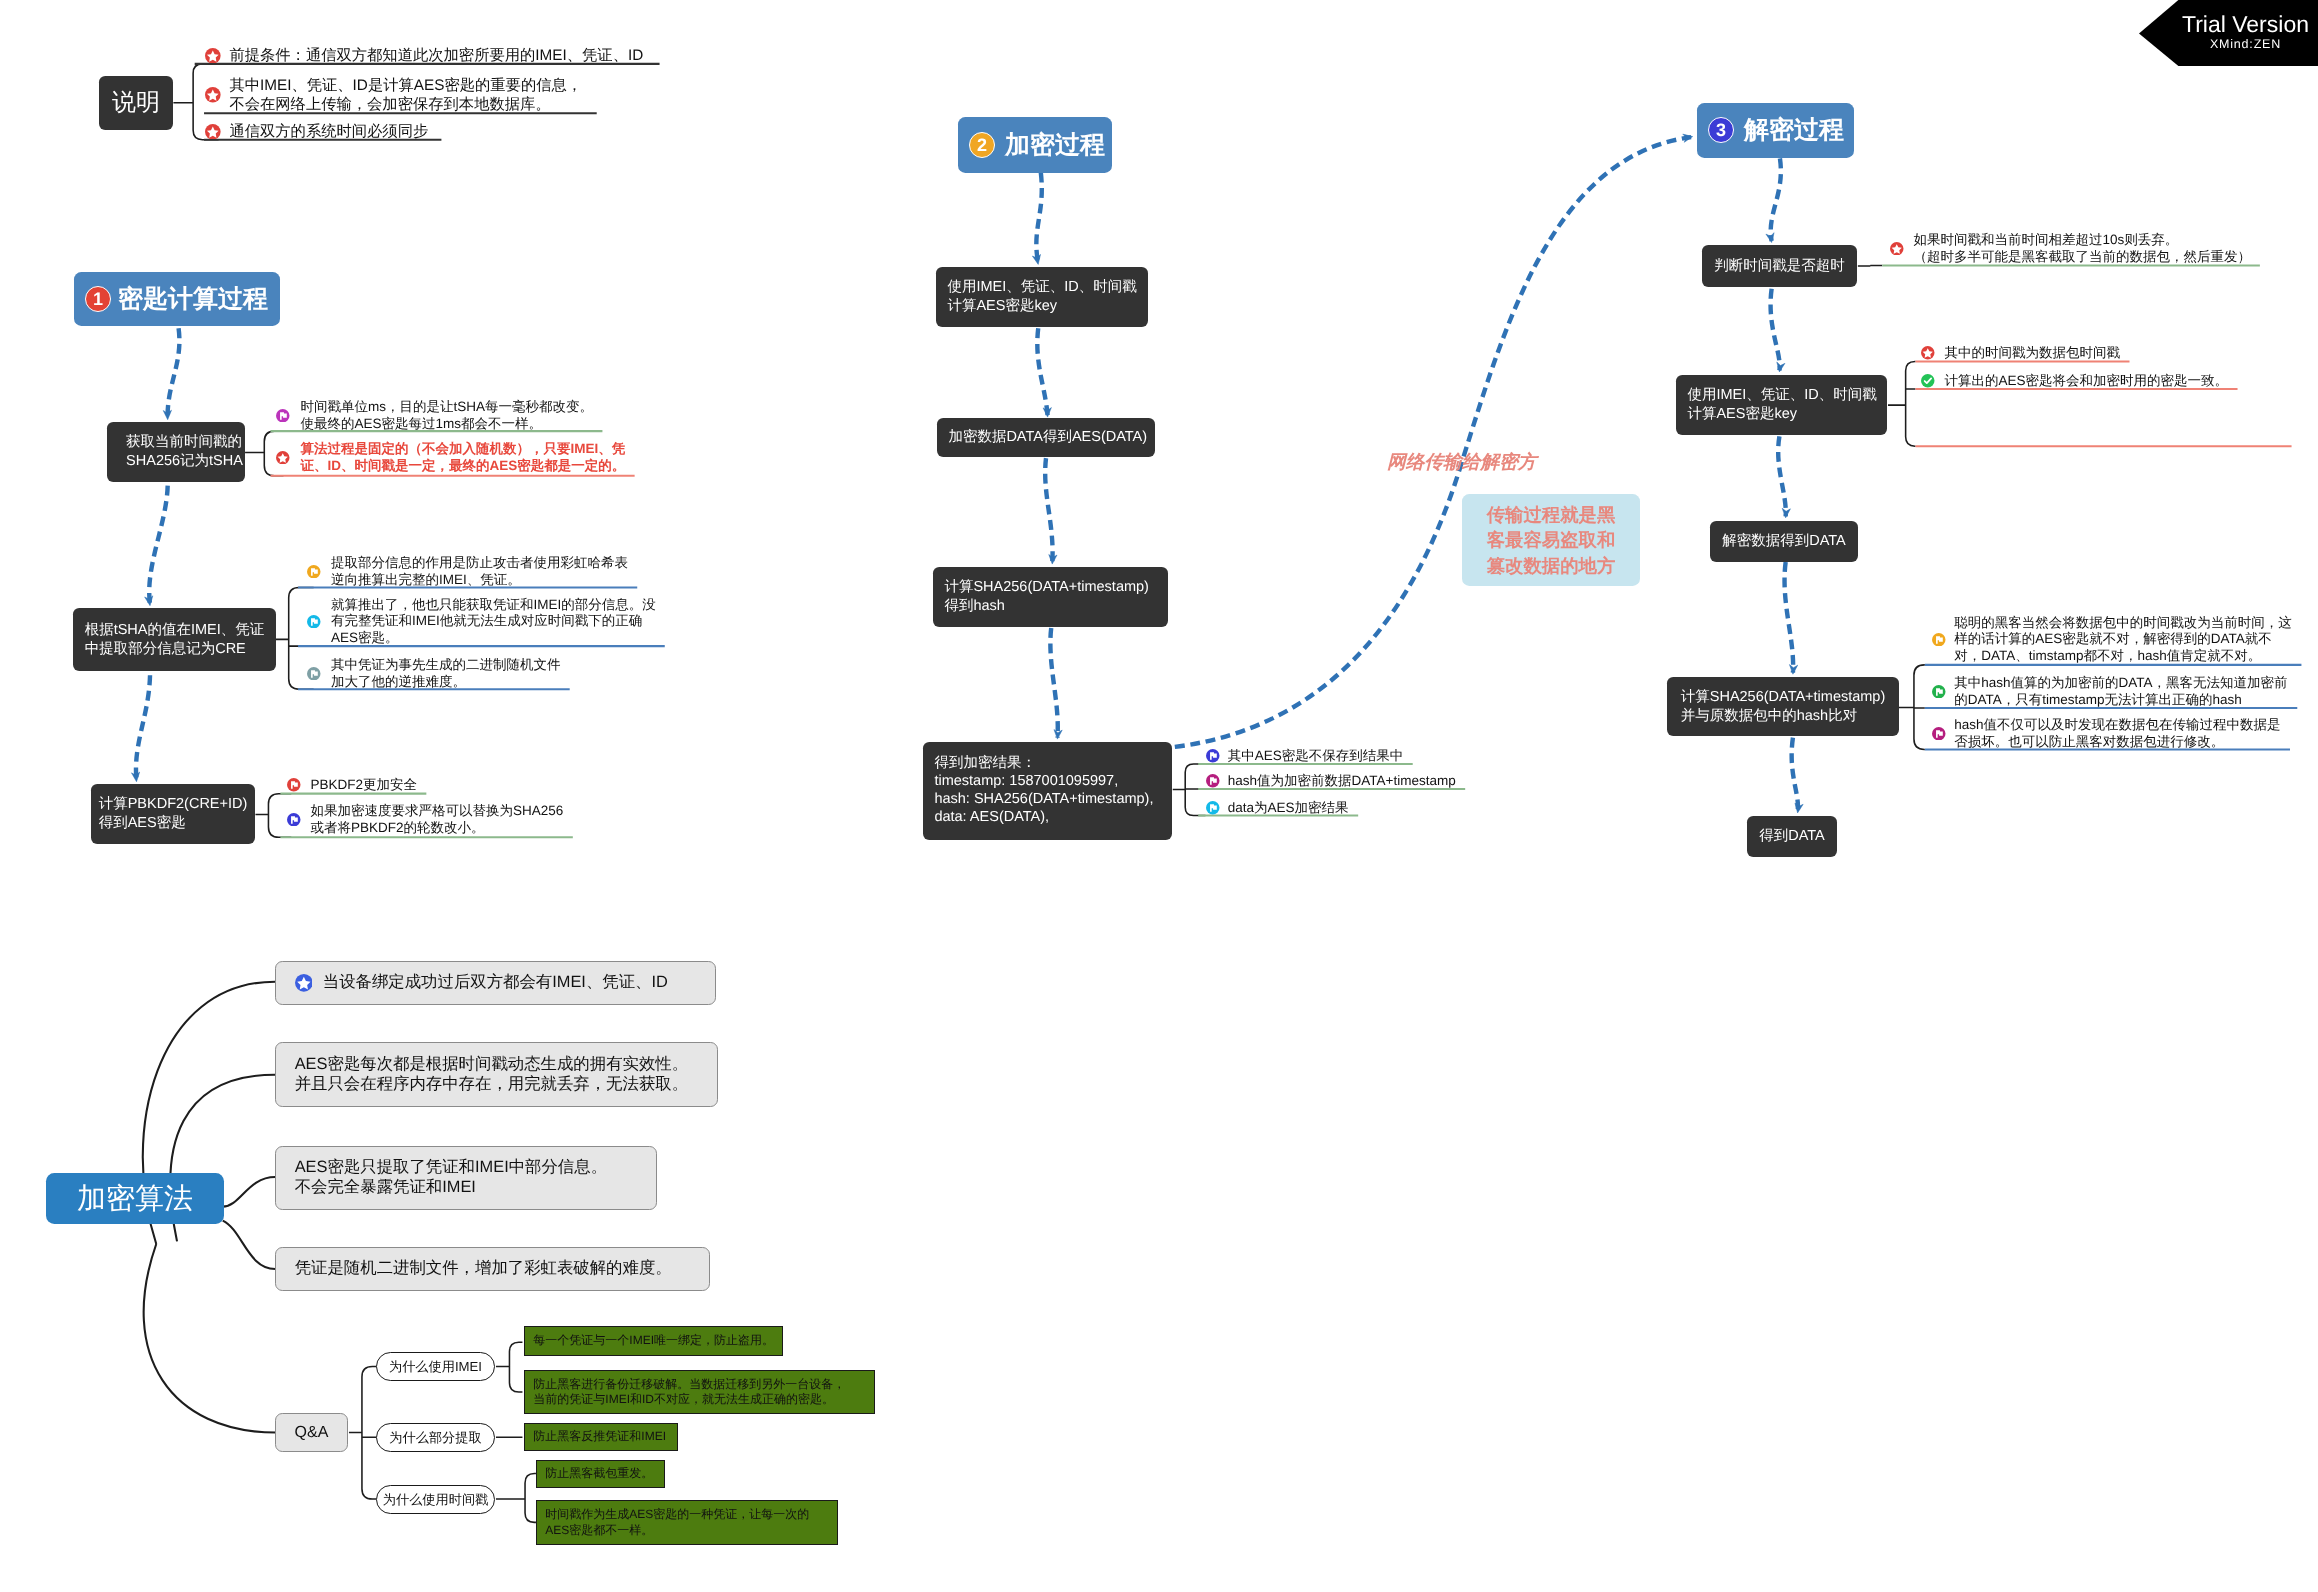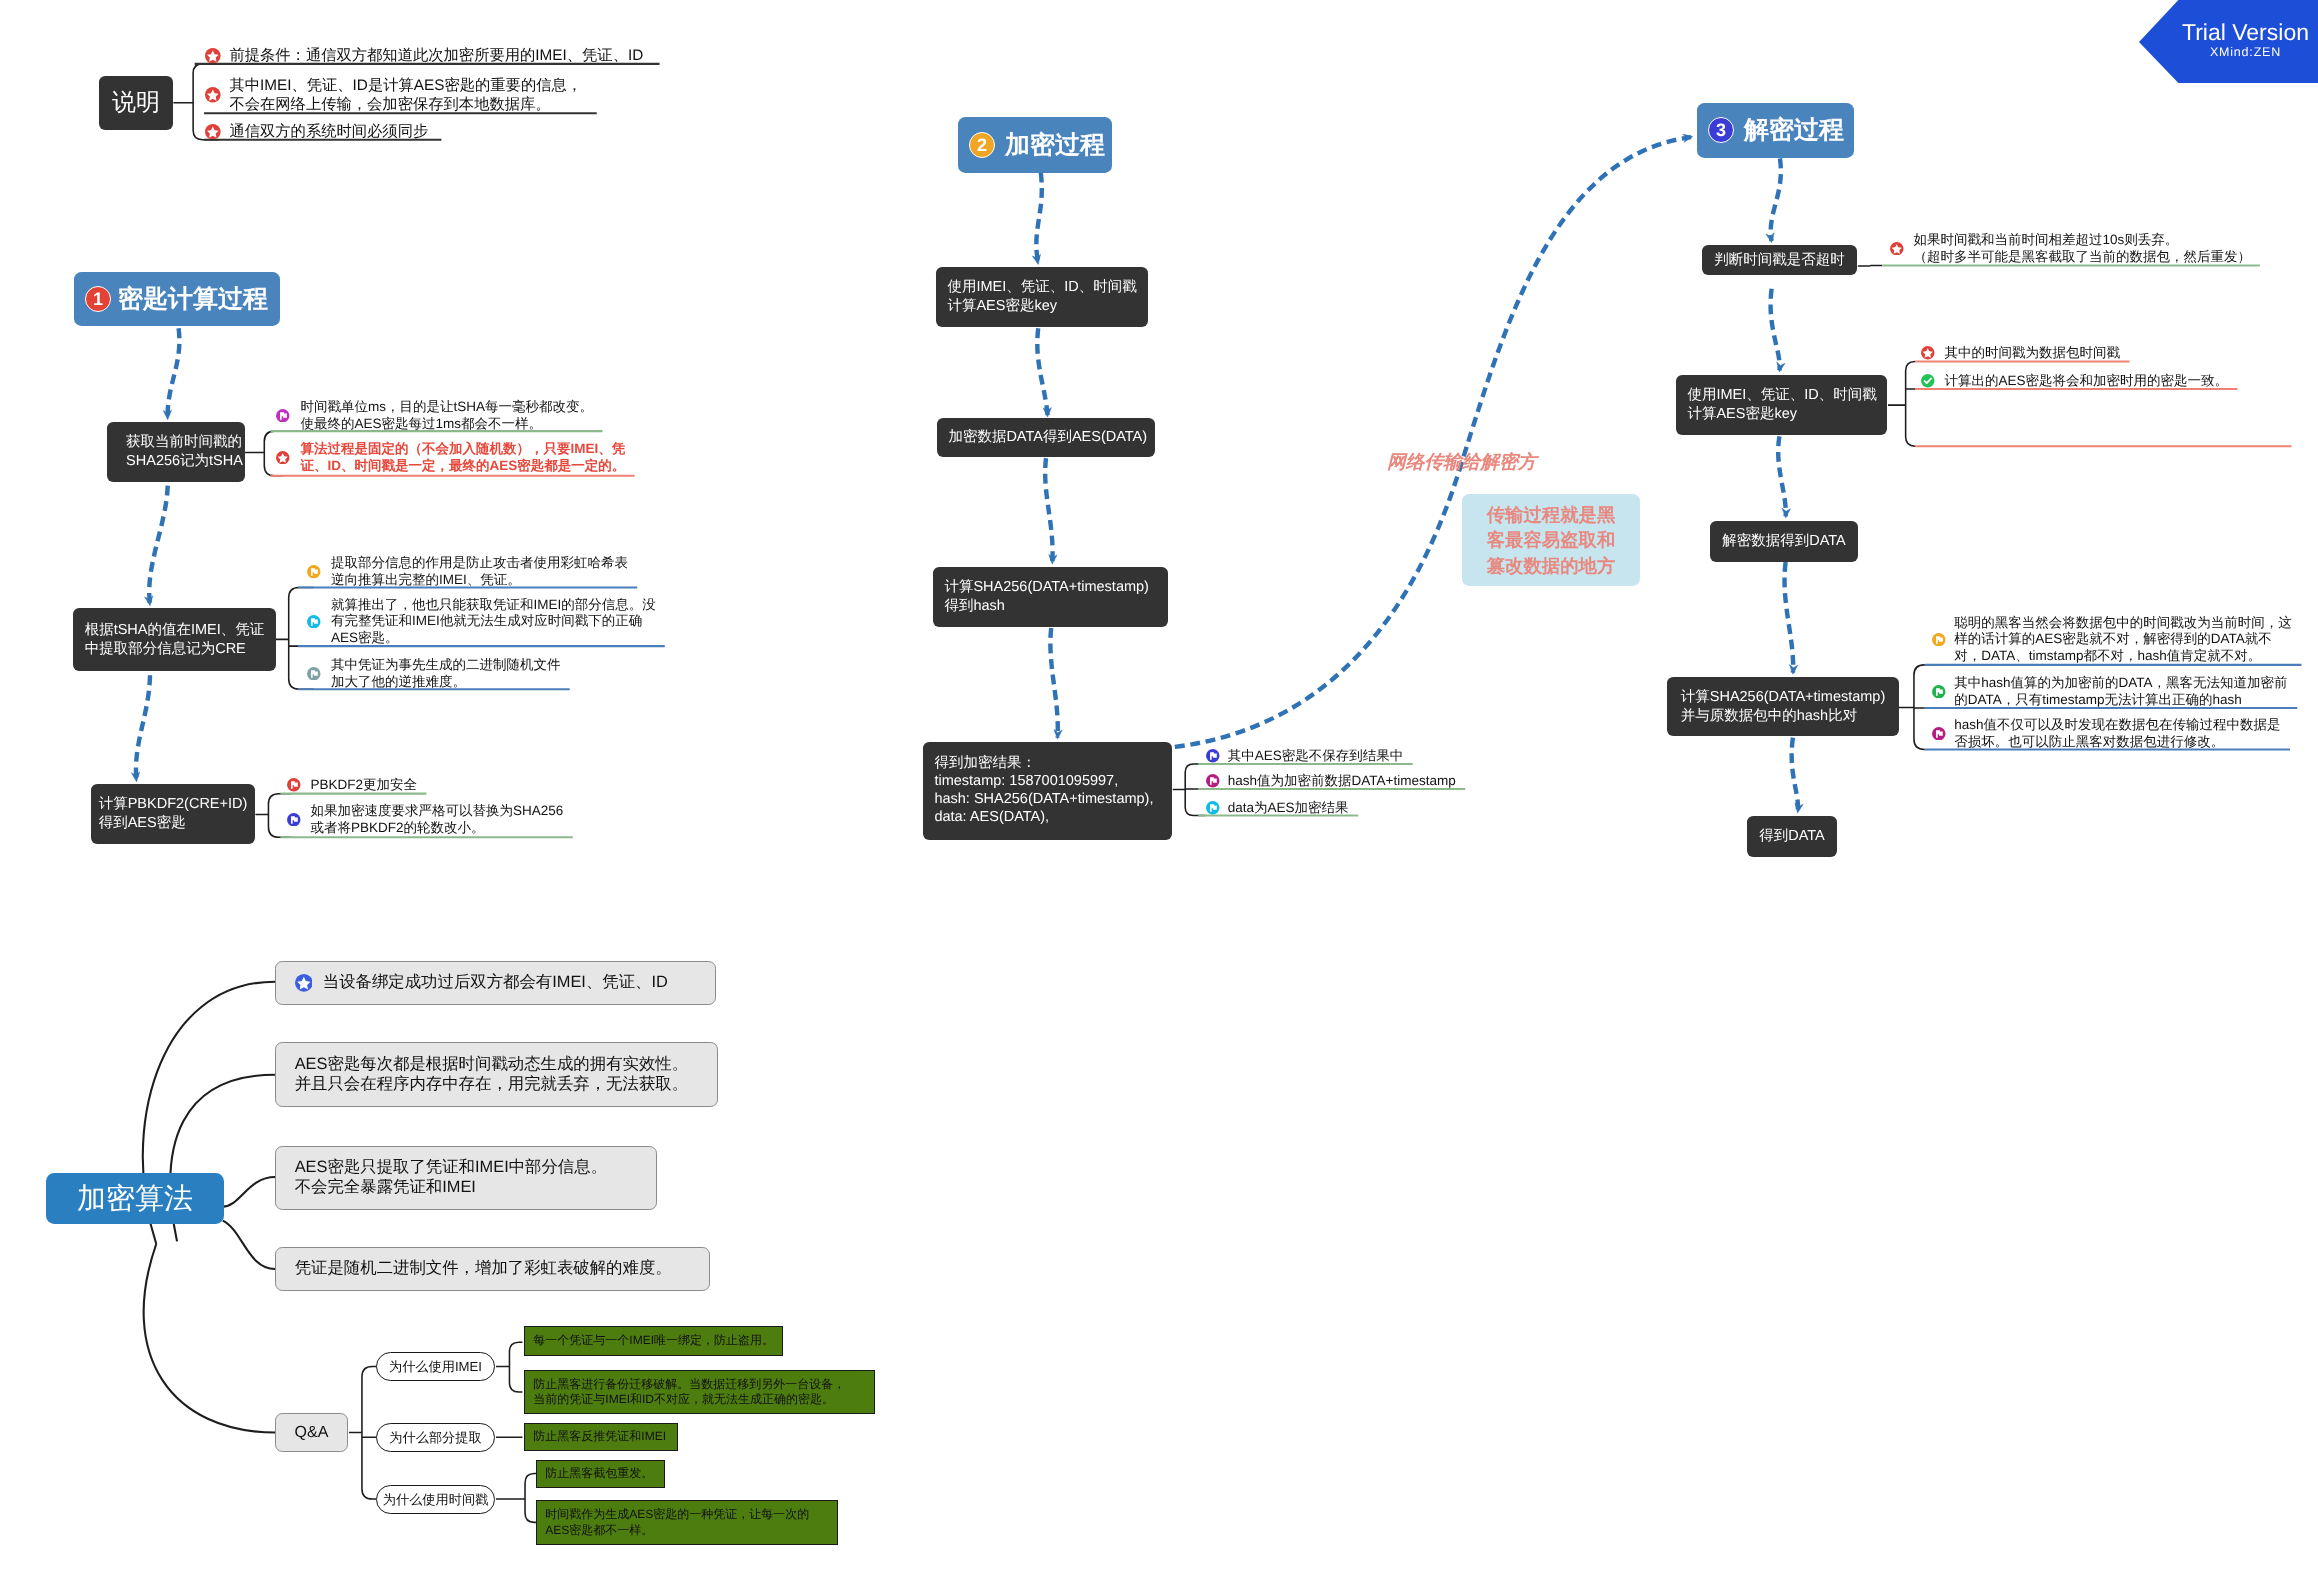--- a/index.html
+++ b/index.html
@@ -220,21 +220,21 @@
 <span style="margin-left:8.3px;">data为AES加密结果</span>
 </div>
 <div class="abs" style="left:1387px;top:451px;font-size:18.7px;font-weight:bold;font-style:italic;line-height:1.2;color:#e8887e;white-space:pre;"><span>网络传输给解密方</span></div>
 <div class="abs" style="left:1462px;top:494px;width:178px;height:92px;background:#c7e5ef;border-radius:7.3px;display:flex;align-items:center;justify-content:center;font-size:18.4px;font-weight:bold;color:#e8887e;white-space:pre;line-height:1.38;text-align:center;"><span>传输过程就是黑
 客最容易盗取和
 篡改数据的地方</span></div>
 <div class="abs hdrbox" style="left:1697px;top:103px;width:157px;height:55px;font-size:25px;padding-left:47px;"><span>解密过程</span></div>
 <div class="abs" style="left:1708px;top:117px;width:26px;height:26px;border-radius:50%;background:#3b3bd6;border:1.6px solid #ffffff;color:#fff;display:flex;align-items:center;justify-content:center;font-size:18px;font-weight:bold;line-height:1;">
       <span>3</span>
     </div>
-<div class="abs darkbox" style="left:1702px;top:245px;width:155px;height:30px;font-size:14.5px;line-height:1.29;justify-content:center;padding-left:0px;"><span>判断时间戳是否超时</span></div>
+<div class="abs darkbox" style="left:1702px;top:245px;width:155px;height:42px;font-size:14.5px;line-height:1.29;justify-content:center;padding-left:0px;"><span>判断时间戳是否超时</span></div>
 <div class="abs leafrow" style="left:1890px;top:232px;height:33px;font-size:13.5px;color:#111111;font-weight:normal;line-height:1.216;">
 <svg class="icon" width="13.5" height="13.5" viewBox="0 0 100 100">
         <circle cx="50" cy="50" r="50" fill="#e0403a"></circle>
         <path d="M50 16 L61.6 39.6 L87.6 43.4 L68.8 61.7 L73.2 87.6 L50 75.4 L26.8 87.6 L31.2 61.7 L12.4 43.4 L38.4 39.6 Z" fill="#ffffff"></path>
       </svg>
 <span style="margin-left:10px;">如果时间戳和当前时间相差超过10s则丢弃。
 （超时多半可能是黑客截取了当前的数据包，然后重发）</span>
 </div>
 <div class="abs darkbox" style="left:1676px;top:375px;width:211px;height:60px;font-size:14.5px;line-height:1.29;justify-content:flex-start;padding-left:11.4px;"><span>使用IMEI、凭证、ID、时间戳
 计算AES密匙key</span></div>
@@ -304,18 +304,18 @@
 <div class="abs pillbox" style="left:376px;top:1352px;width:119px;height:29px;font-size:13.2px;border-radius:14.5px;"><span>为什么使用IMEI</span></div>
 <div class="abs pillbox" style="left:376px;top:1423px;width:119px;height:29px;font-size:13.2px;border-radius:14.5px;"><span>为什么部分提取</span></div>
 <div class="abs pillbox" style="left:376px;top:1485px;width:119px;height:29px;font-size:13.2px;border-radius:14.5px;"><span>为什么使用时间戳</span></div>
 <div class="abs plainbox" style="left:524px;top:1326px;width:259px;height:30px;font-size:12px;line-height:1.26;padding-left:8.3px;"><span>每一个凭证与一个IMEI唯一绑定，防止盗用。</span></div>
 <div class="abs plainbox" style="left:524px;top:1370px;width:351px;height:44px;font-size:12px;line-height:1.26;padding-left:8.3px;"><span>防止黑客进行备份迁移破解。当数据迁移到另外一台设备，
 当前的凭证与IMEI和ID不对应，就无法生成正确的密匙。</span></div>
 <div class="abs plainbox" style="left:524px;top:1423px;width:154px;height:28px;font-size:12px;line-height:1.26;padding-left:8.3px;"><span>防止黑客反推凭证和IMEI</span></div>
 <div class="abs plainbox" style="left:536px;top:1460px;width:129px;height:28px;font-size:12px;line-height:1.26;padding-left:8.3px;"><span>防止黑客截包重发。</span></div>
 <div class="abs plainbox" style="left:536px;top:1500px;width:302px;height:45px;font-size:12px;line-height:1.26;padding-left:8.3px;"><span>时间戳作为生成AES密匙的一种凭证，让每一次的
 AES密匙都不一样。</span></div>
-<div class="abs" style="left:2139px;top:0px;width:179px;height:83px;background:#1d4ed8;clip-path:polygon(22% 0, 100% 0, 100% 100%, 22% 100%, 0 50.7%);display:flex;flex-direction:column;align-items:center;justify-content:center;padding-left:34px;box-sizing:border-box;">
+<div class="abs" style="left:2139px;top:0px;width:179px;height:66px;background:#000000;clip-path:polygon(22% 0, 100% 0, 100% 100%, 22% 100%, 0 50.7%);display:flex;flex-direction:column;align-items:center;justify-content:center;padding-left:34px;box-sizing:border-box;">
       <div style="color:#fff;font-size:23px;line-height:1.02;">Trial Version</div>
       <div style="color:#fff;font-size:12.5px;line-height:1.4;letter-spacing:0.8px;">XMind:ZEN</div>
     </div>
 </div>
 
 
 </body></html>

